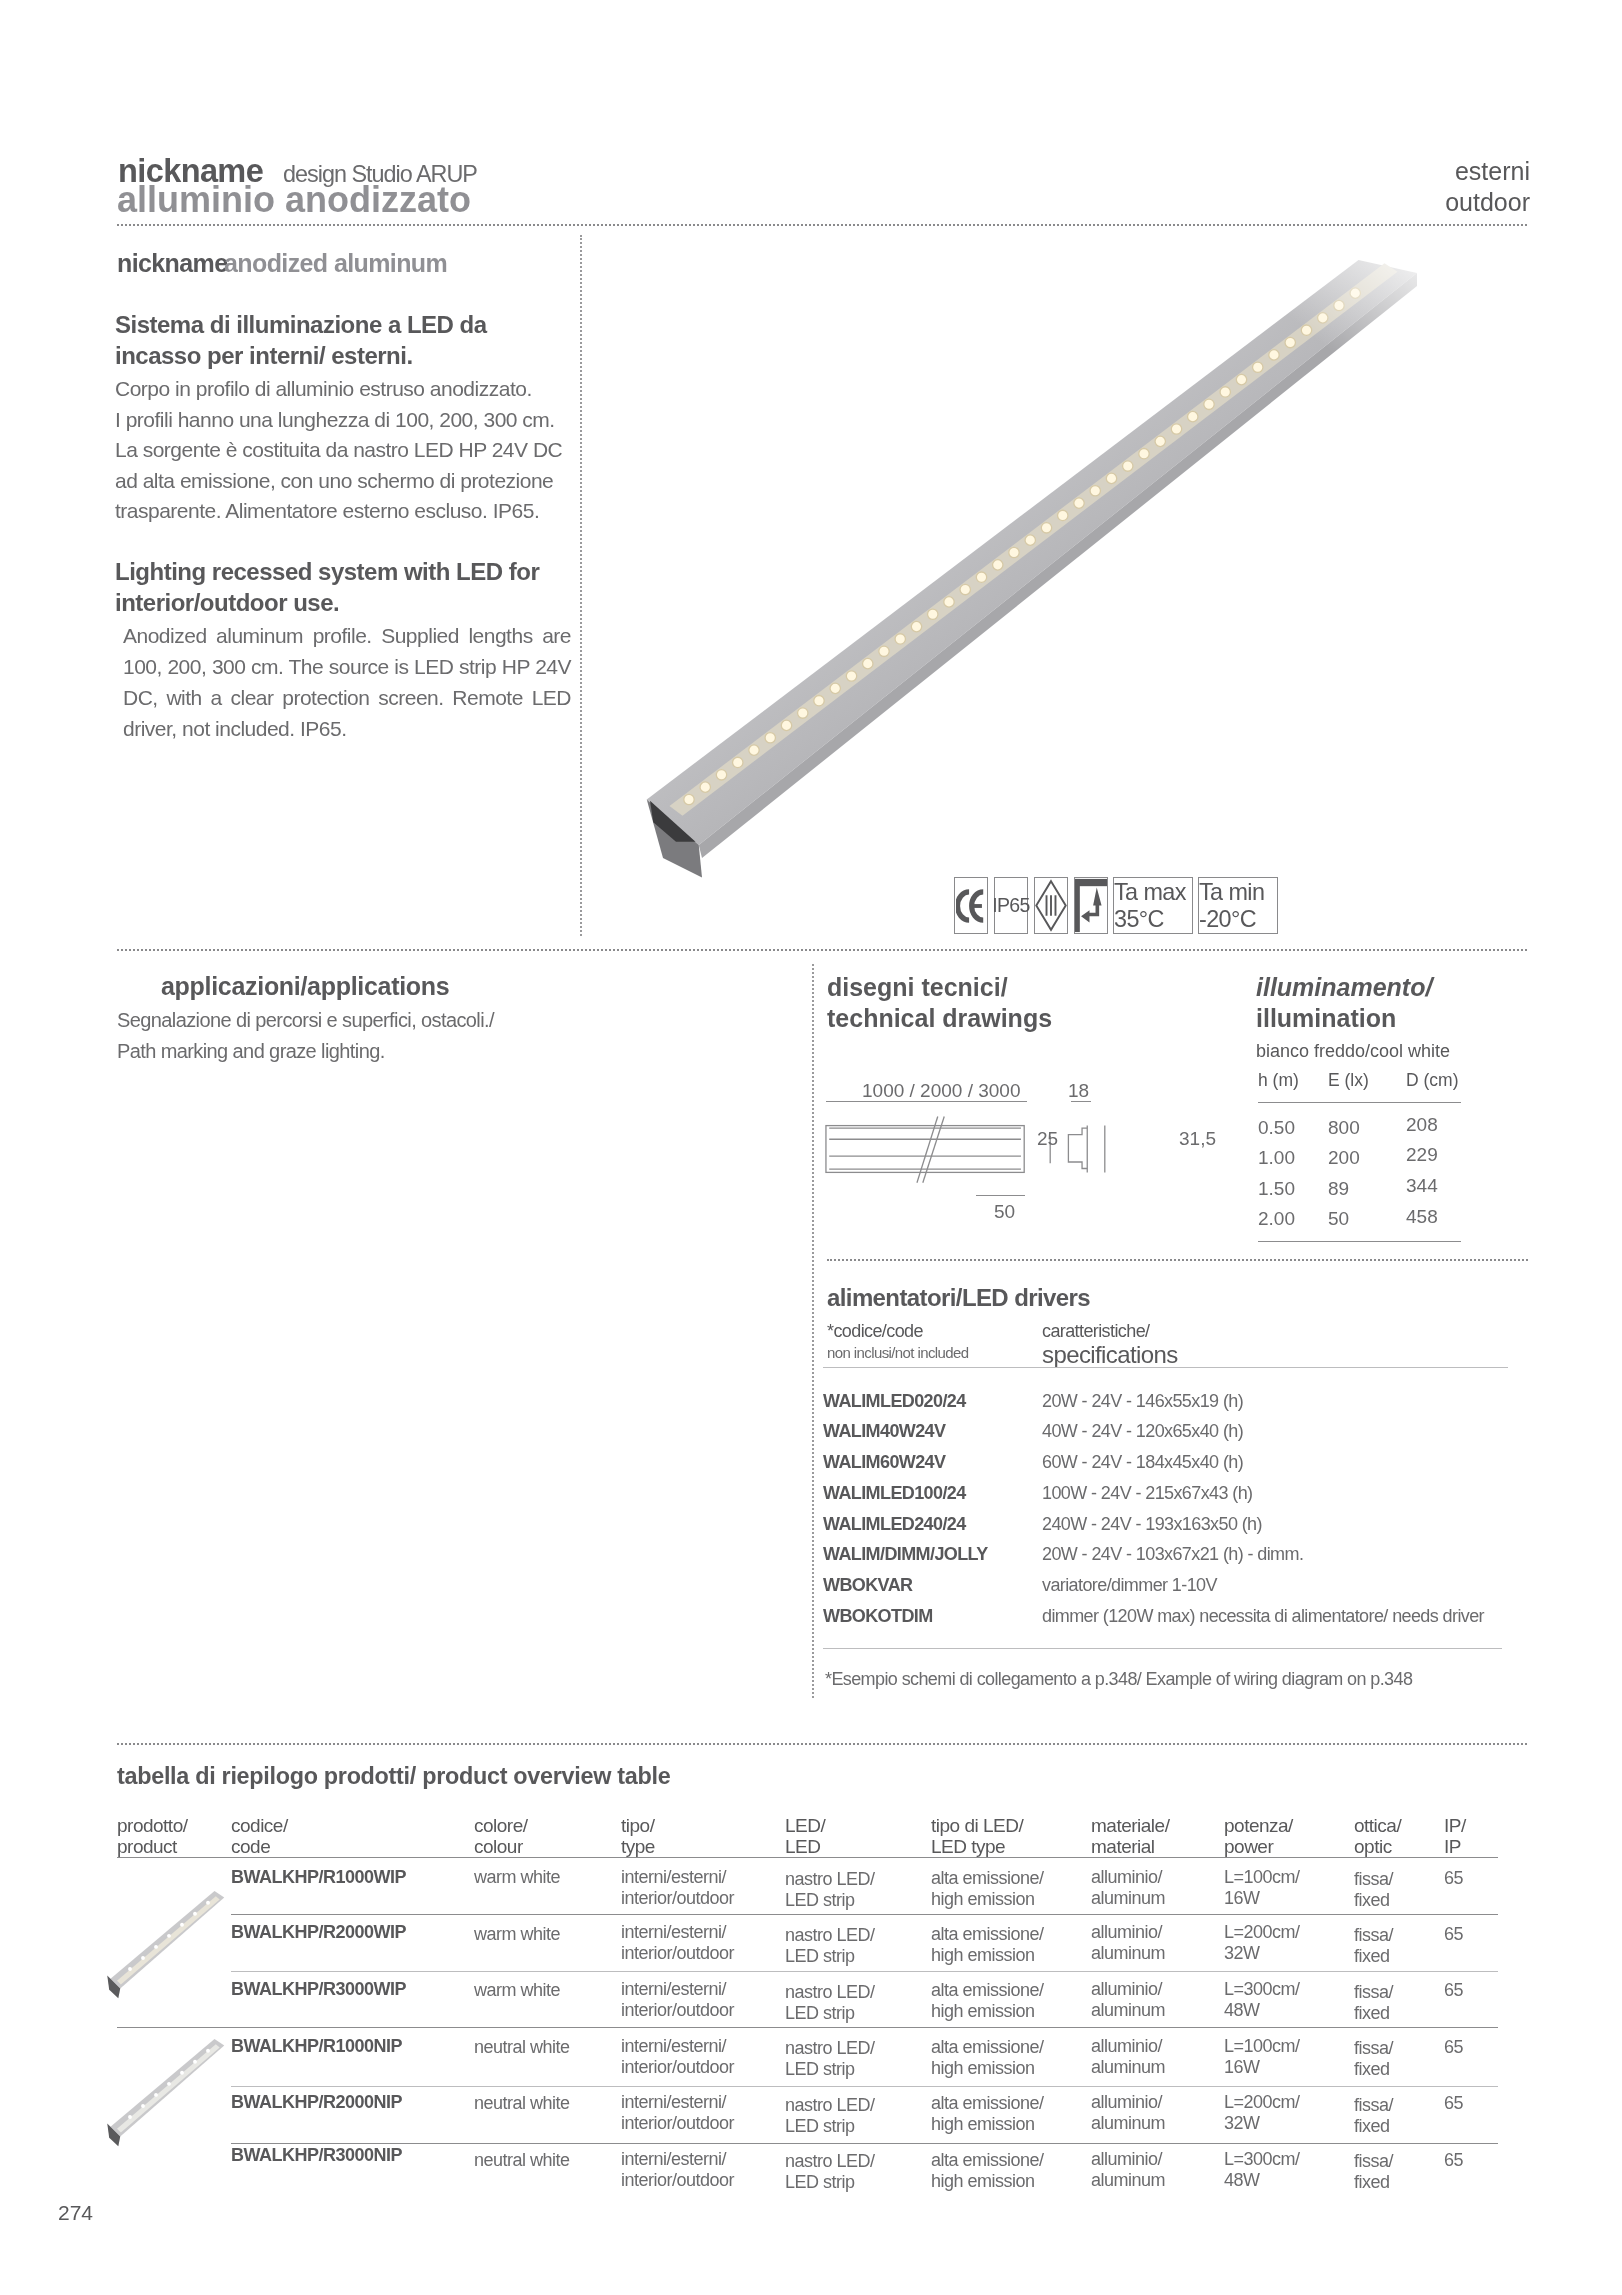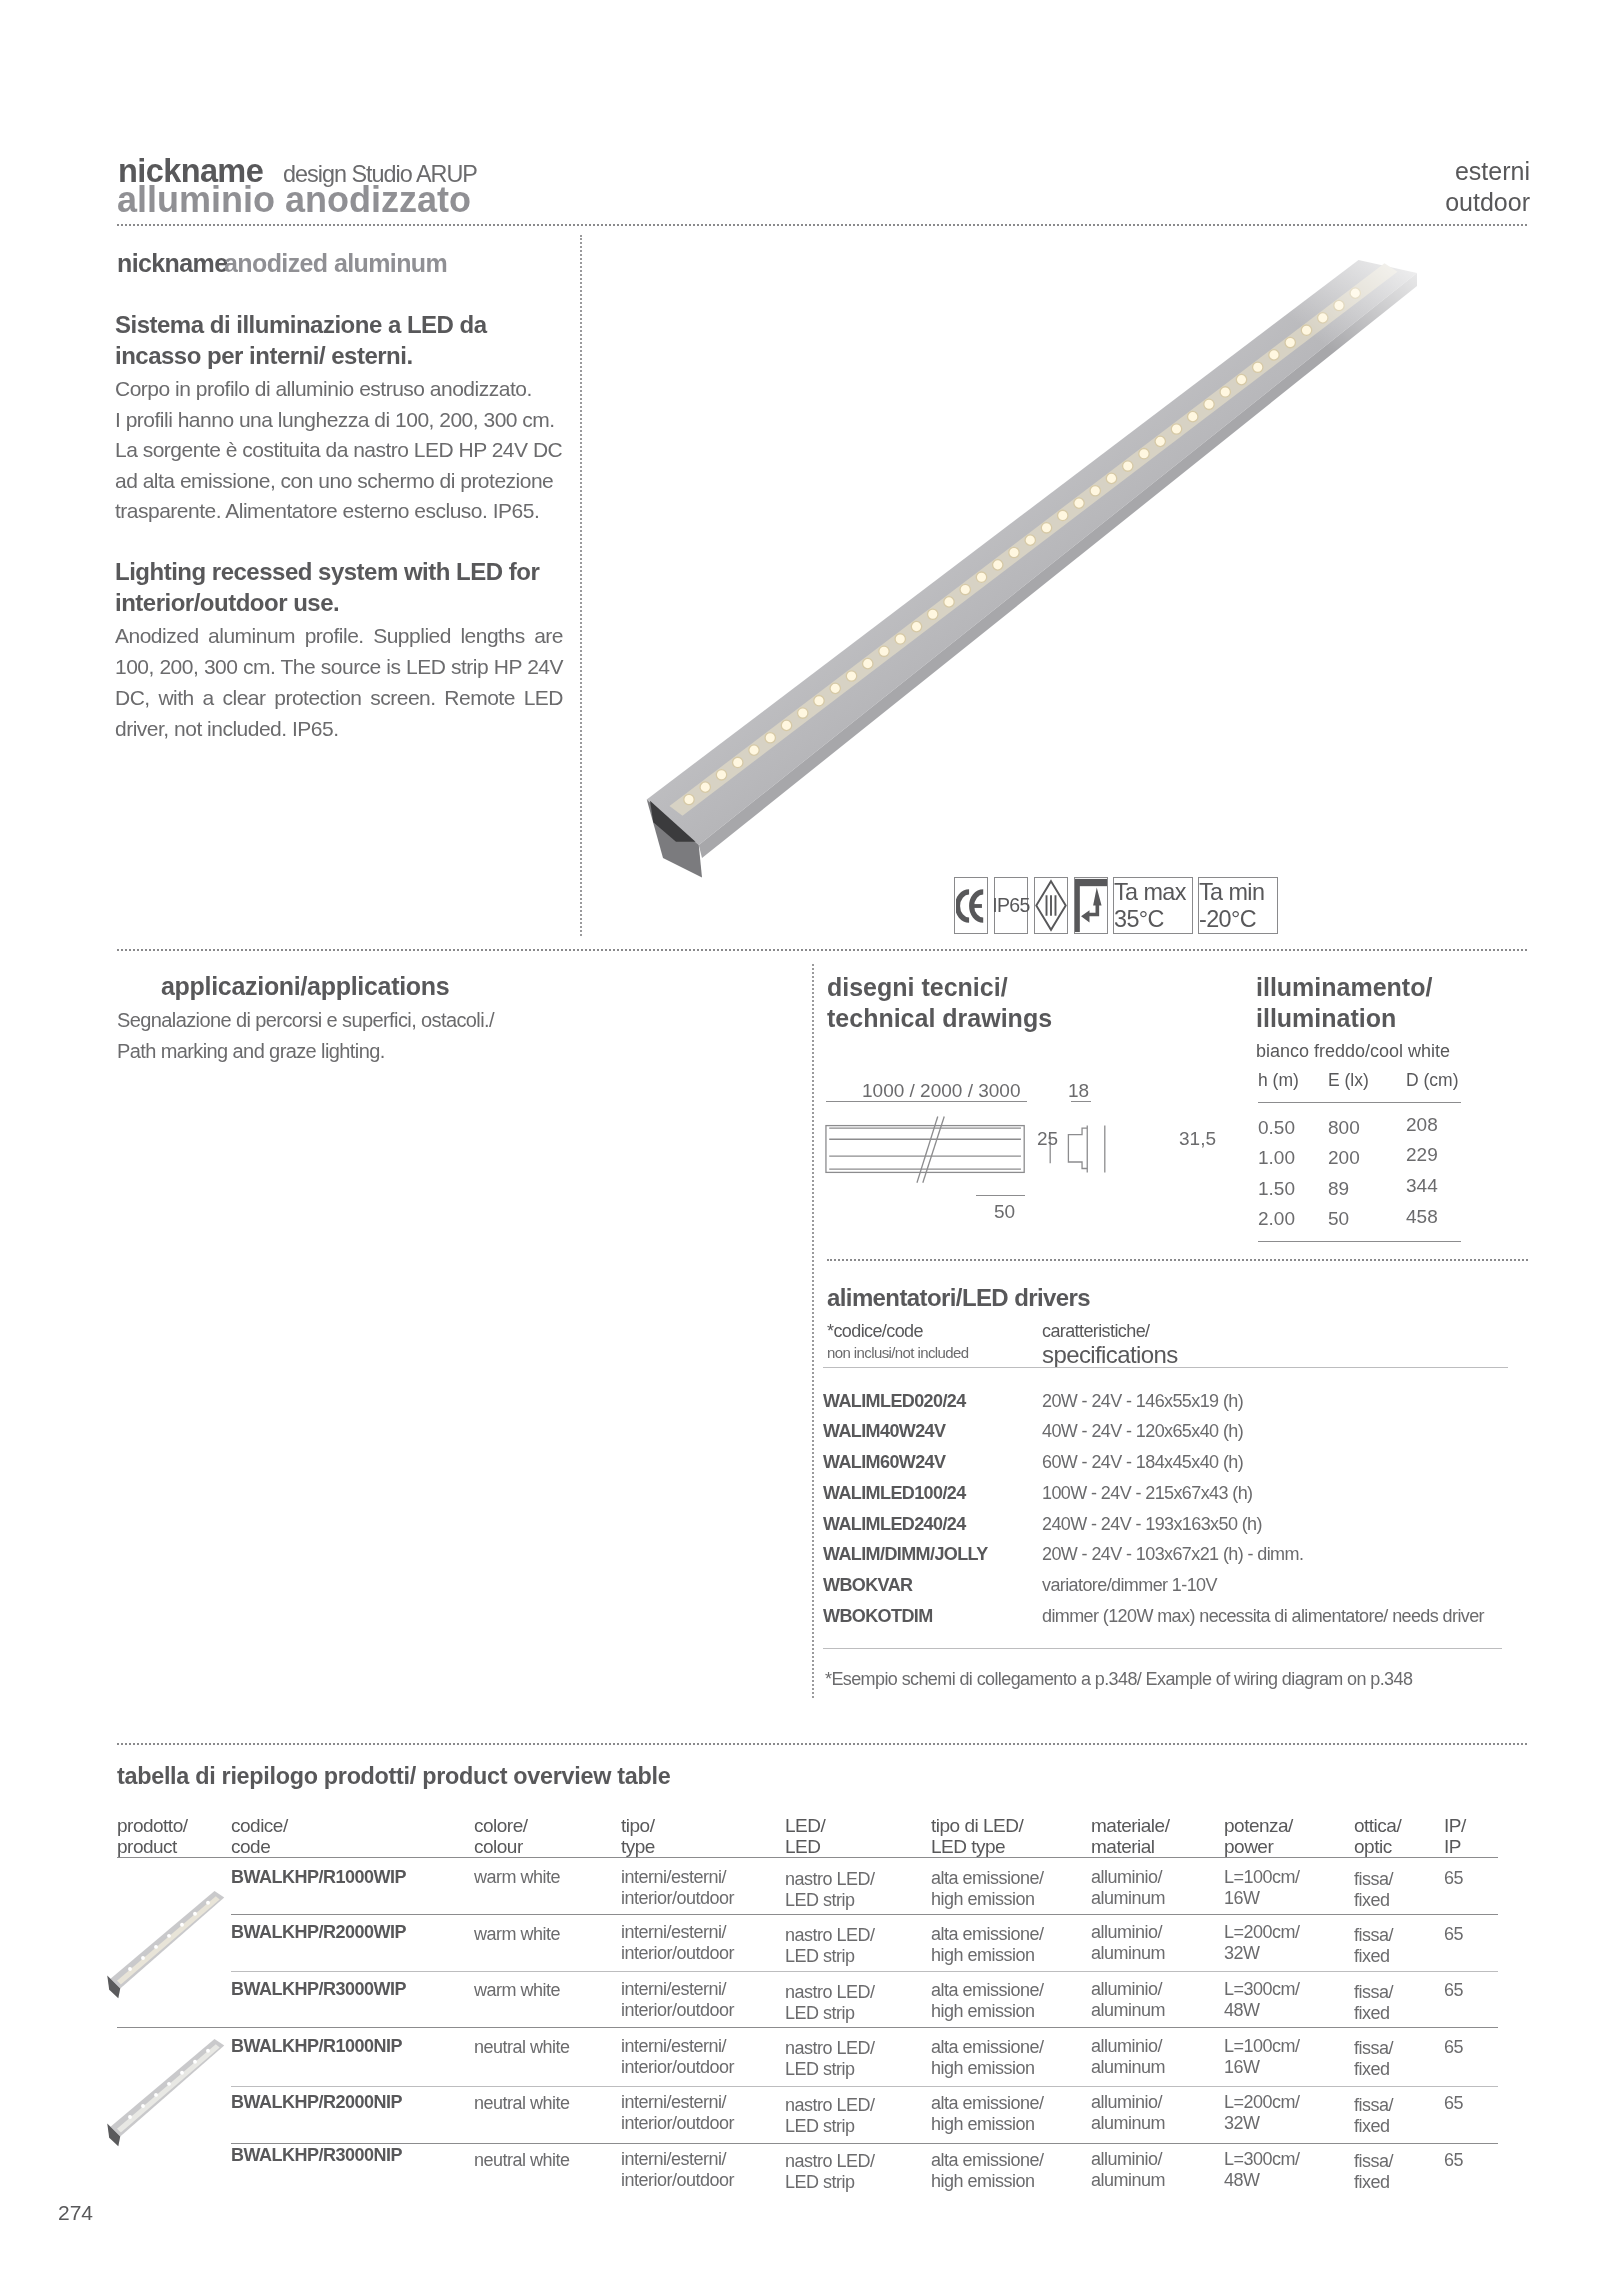--- a/index.html
+++ b/index.html
@@ -16,21 +16,21 @@
   #title-design { left:283px; top:161px; font-size:23.4px; color:#6b6b6d; letter-spacing:-1px; }
   #title-mat { left:117px; top:179px; font-size:36px; font-weight:bold; color:#909094; letter-spacing:0px; }
   #cat-it { right:93px; top:157px; font-size:25px; color:#58585a; text-align:right; }
   #cat-en { right:93px; top:188px; font-size:25px; color:#58585a; text-align:right; }
 
   #sub-nick { left:117px; top:249px; font-size:25px; font-weight:bold; color:#58585a; letter-spacing:-0.6px; }
   #sub-mat { left:224px; top:249px; font-size:25px; font-weight:bold; color:#909094; letter-spacing:-0.6px; }
 
   .desc-h { position:absolute; left:115px; width:448px; font-size:24px; font-weight:bold; color:#58585a; line-height:31px; letter-spacing:-0.5px; }
   .desc-p { position:absolute; left:115px; width:448px; font-size:21px; color:#6b6b6d; line-height:31px; letter-spacing:-0.5px; }
-  .desc-p.justify { text-align:justify; text-align-last:left; }
+  .desc-p.justify { text-align:justify; text-align-last:left;margin-left:8px; }
 
   
   #hero { left:624px; top:234px; width:806px; height:663px; }
 
   
   .badge { position:absolute; top:877px; height:57px; border:1.3px solid #8a8a8c; box-sizing:border-box;
            display:flex; align-items:center; justify-content:center; color:#58585a; }
   .badge span { font-size:23.4px; letter-spacing:-0.6px; }
 
   
@@ -211,21 +211,21 @@
     <line x1="405" y1="24" x2="405" y2="96"></line>
     <line x1="432" y1="24" x2="432" y2="96"></line>
   </g>
   <rect x="140" y="0" width="60" height="120" fill="none"></rect>
 </svg>
 <div class="dim" style="left:1037px; top:1128px;">25</div>
 <div class="dim" style="left:1179px; top:1128px;">31,5</div>
 <div class="hl" style="left:976px; top:1195px; width:49px; border-top-width:1.3px;"></div>
 <div class="dim" style="left:994px; top:1201px;">50</div>
 
-<div class="sec-title" style="left:1256px; top:972px;">illuminamento/</div>
+<div class="sec-title" style="left:1256px; top:972px;font-style:italic;">illuminamento/</div>
 <div class="sec-title" style="left:1256px; top:1003px;">illumination</div>
 <div class="ill-h" style="left:1256px; top:1041px; font-size:18px;">bianco freddo/cool white</div>
 <div class="ill-h" style="left:1258px; top:1070px; font-size:17.5px;">h (m)</div>
 <div class="ill-h" style="left:1328px; top:1070px; font-size:17.5px;">E (lx)</div>
 <div class="ill-h" style="left:1406px; top:1070px; font-size:17.5px;">D (cm)</div>
 <div class="hl" style="left:1258px; top:1102px; width:203px; border-top-width:1.3px;"></div>
 
 <div class="ill-v" style="left:1258px; top:1117px;">0.50</div>
 <div class="ill-v" style="left:1328px; top:1117px;">800</div>
 <div class="ill-v" style="left:1406px; top:1114px;">208</div>

